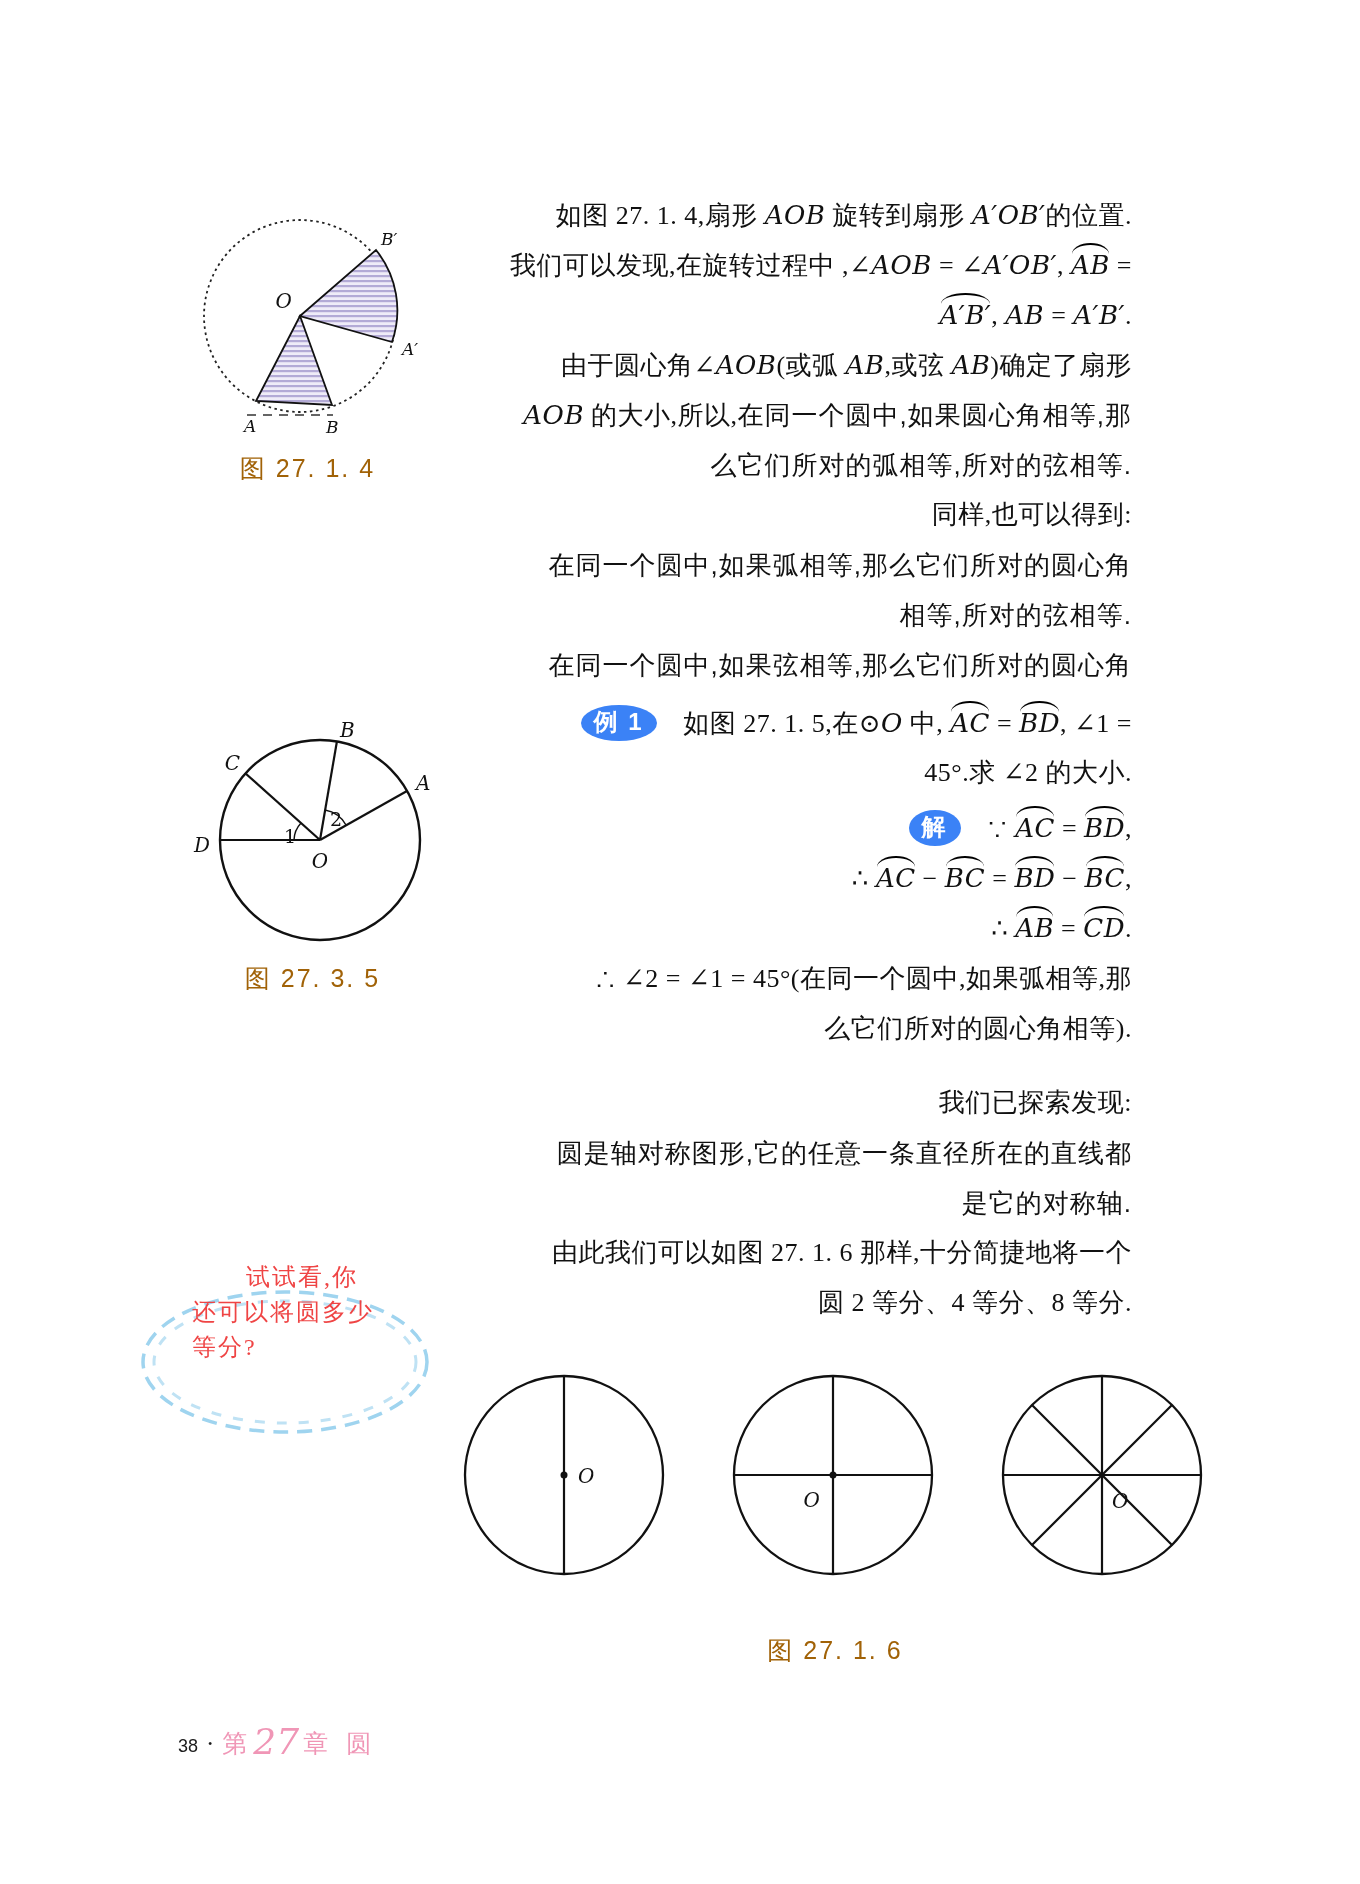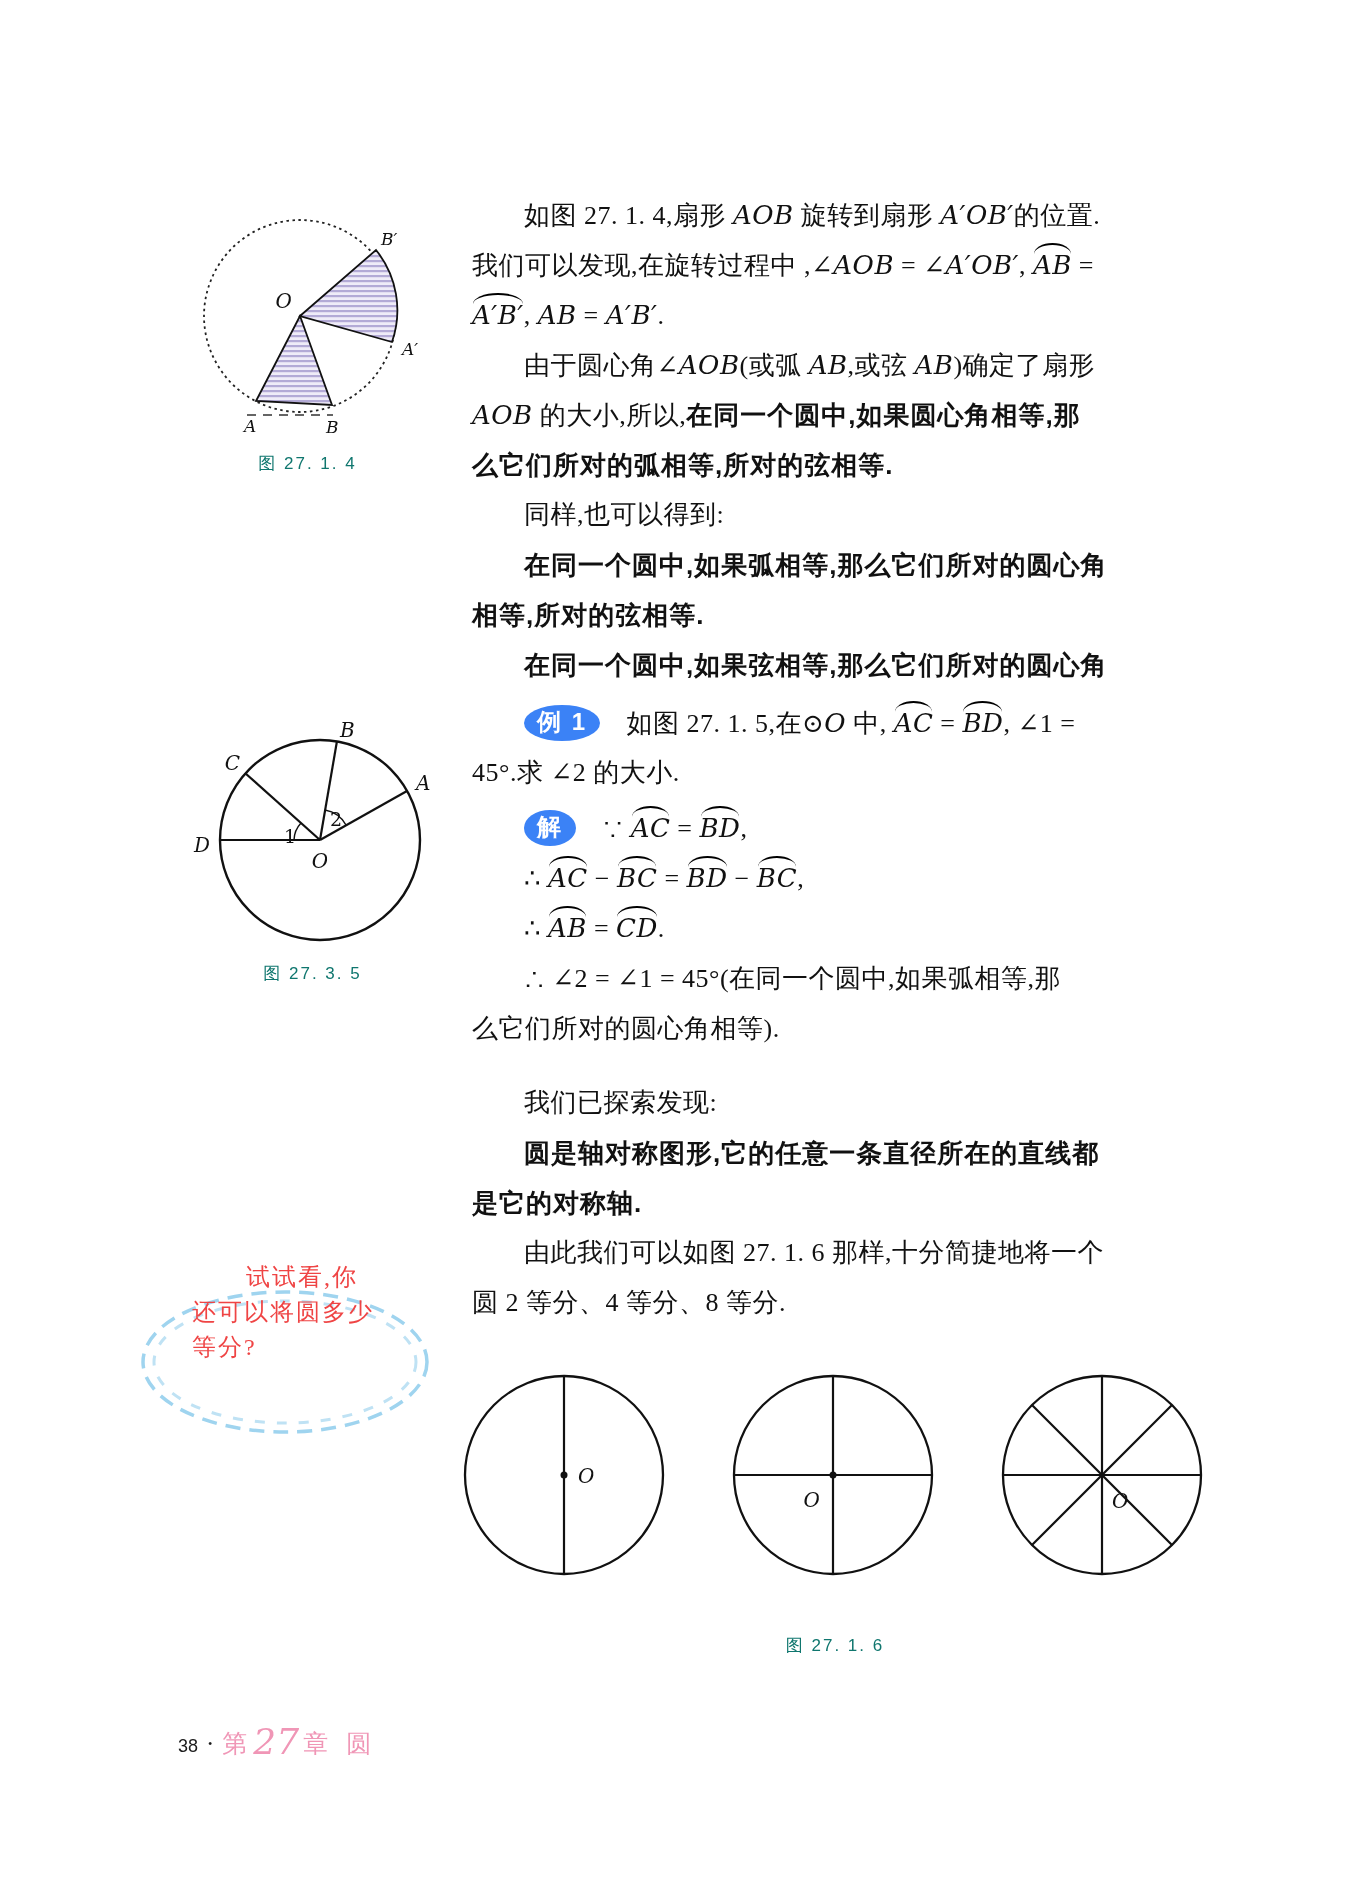--- a/index.html
+++ b/index.html
@@ -1,37 +1,37 @@
 <!DOCTYPE html>
 <html><head>
 <meta charset="utf-8">
 <style>
   html,body{margin:0;padding:0;}
   body{
     width:1360px;height:1884px;position:relative;background:#ffffff;
     font-family:"Liberation Serif","DejaVu Serif",serif;color:#111;overflow:hidden;
   }
   
-  #text-col{position:absolute;left:472px;top:190px;width:660px;}
+  #text-col{position:absolute;left:472px;top:190px;width:660px;text-align:right;}
   .tline{height:50px;line-height:50px;font-size:26px;white-space:nowrap;letter-spacing:0.5px;}
   .tline.ind{padding-left:52px;}
   .pl{font-family:"Liberation Serif","DejaVu Serif",serif;}
   .mi{font-family:"DejaVu Serif","Liberation Serif",serif;font-style:italic;}
-  .bh{font-family:"Liberation Sans","DejaVu Sans",sans-serif;font-weight:700;letter-spacing:1px;}
+  .bh{font-family:"Liberation Sans","DejaVu Sans",sans-serif;font-weight:400;letter-spacing:1px;}
   .arc{font-family:"DejaVu Serif","Liberation Serif",serif;font-style:italic;
        position:relative;display:inline-block;line-height:1;vertical-align:baseline;}
   .arc::before{content:"";position:absolute;left:1px;right:1px;top:-9px;height:9px;
        border-top:2px solid #000;border-radius:50% 50% 0 0/100% 100% 0 0;}
   .badge{display:inline-block;background:#3b82f6;color:#fff;border-radius:50%;
        padding:2px 13px 4px 13px;font-family:"Liberation Sans","DejaVu Sans",sans-serif;
        font-weight:700;font-size:24px;line-height:1.25;letter-spacing:2px;vertical-align:2px;}
   
-  .figcap{position:absolute;text-align:center;color:#0f766e;
+  .figcap{position:absolute;text-align:center;color:#a16207;
        font-family:"Liberation Sans","DejaVu Sans",sans-serif;font-weight:500;
-       font-size:17px;letter-spacing:2px;}
+       font-size:25px;letter-spacing:2px;}
   #cap1{left:175px;width:265px;top:452px;}
   #cap2{left:185px;width:255px;top:962px;}
   #cap3{left:450px;width:770px;top:1634px;}
   
   .figsvg{position:absolute;}
   #fig1{left:175px;top:195px;}
   #fig2{left:185px;top:715px;}
   #fig3{left:450px;top:1360px;}
   #bubble-svg{left:118px;top:1278px;}
   .fig-label{font-family:"DejaVu Serif","Liberation Serif",serif;font-style:italic;font-size:20px;fill:#111;}

